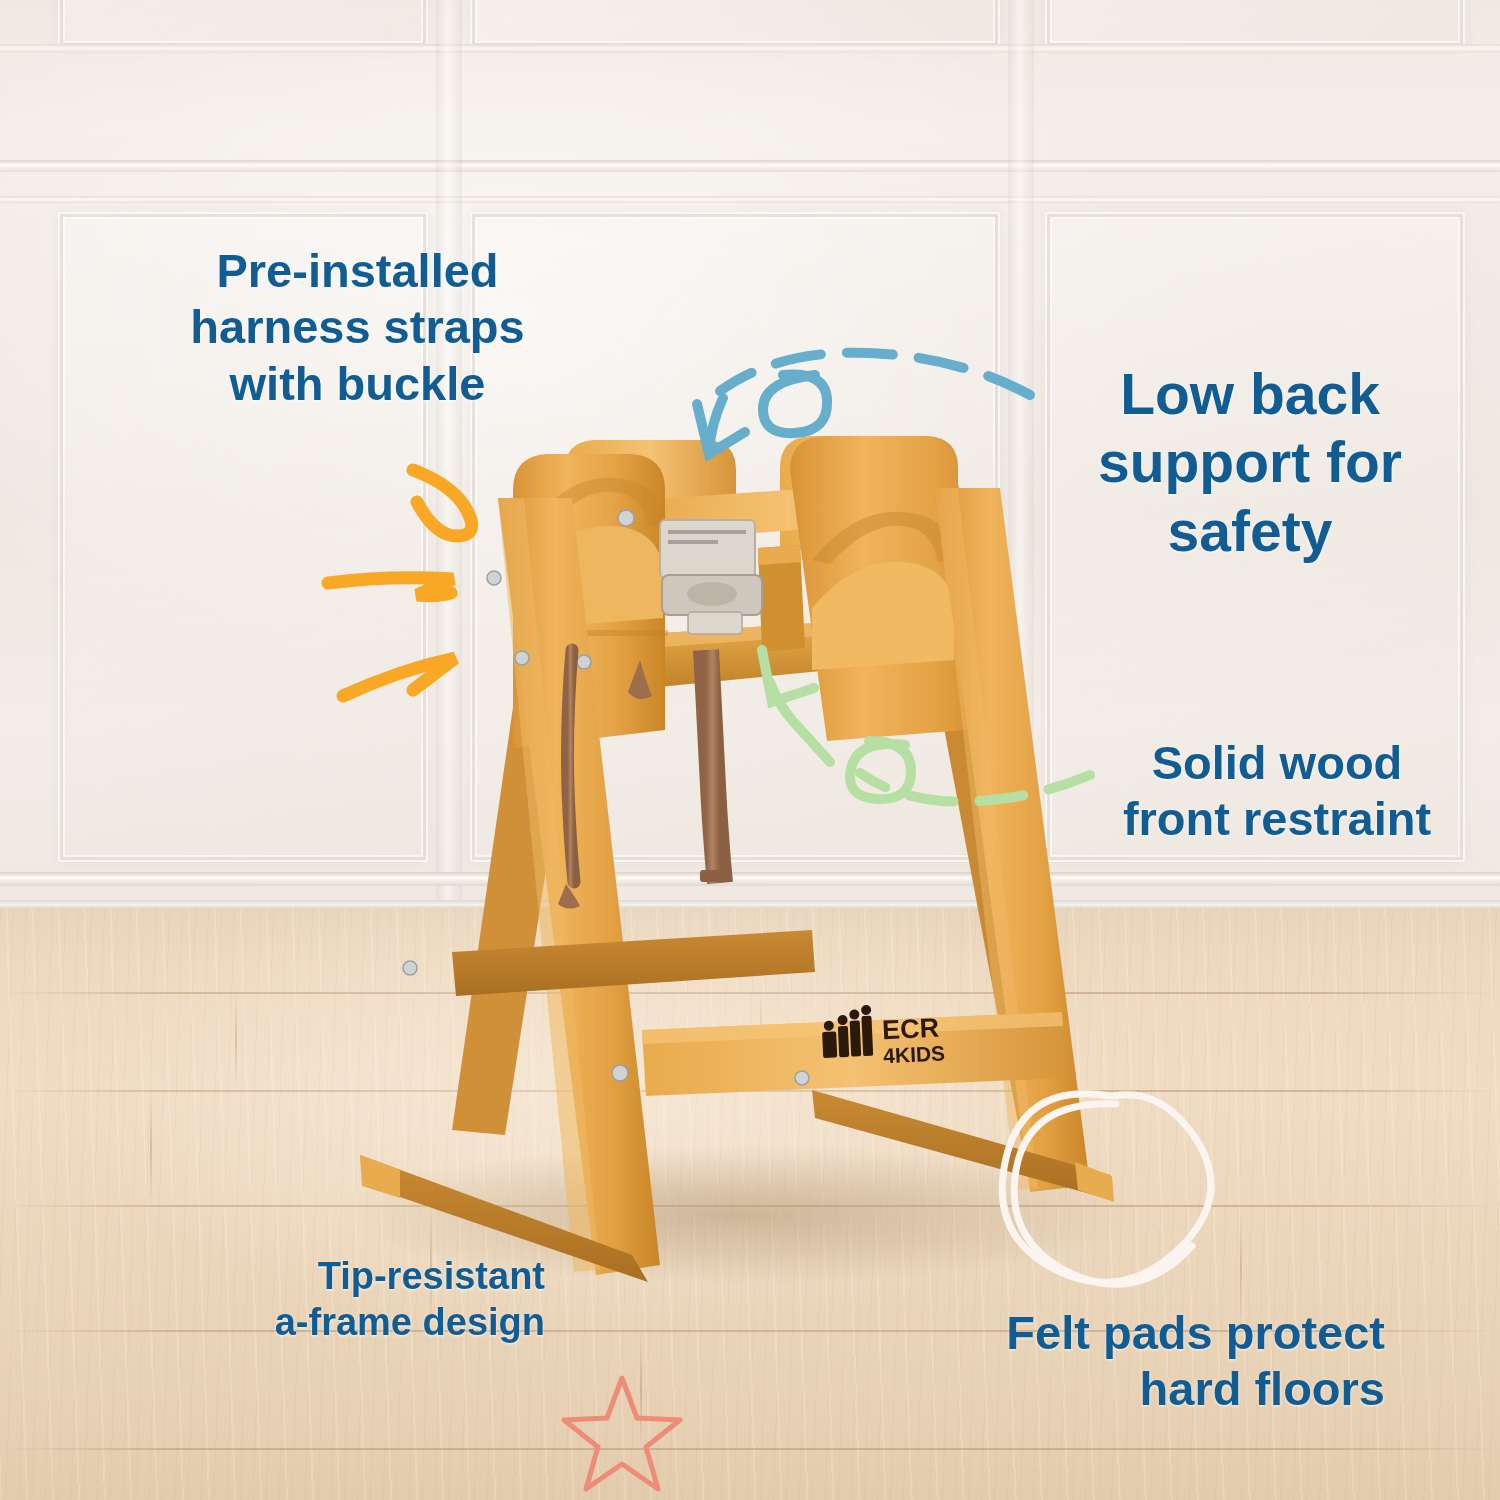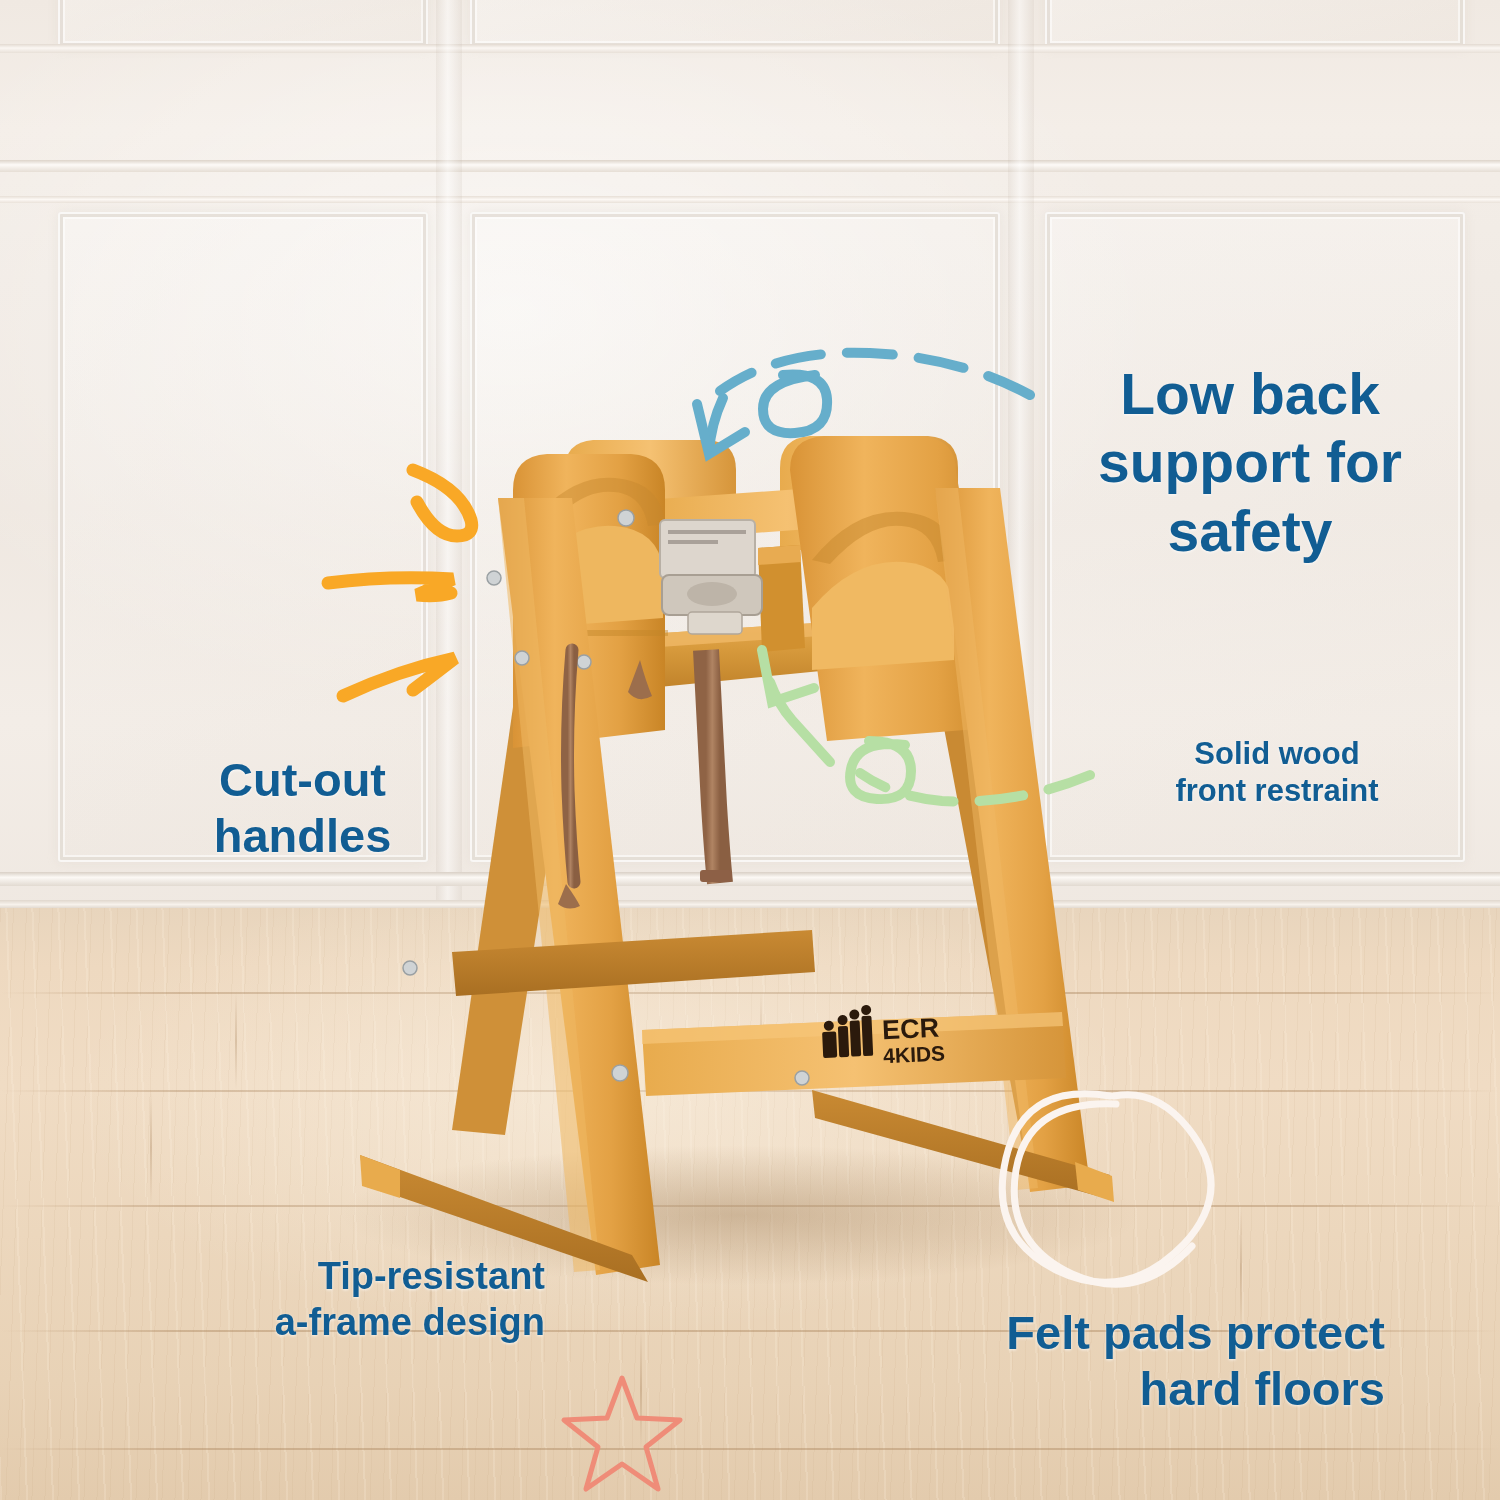--- a/index.html
+++ b/index.html
@@ -84,21 +84,21 @@
     font-family:"Liberation Sans", sans-serif;
     font-weight:600;
     color:#115d93;
     line-height:1.20;
     text-shadow:0 1px 3px rgba(255,255,255,.75);
     white-space:pre-line;
   }
   .c-harness{left:130px;  top:243px;  width:455px; font-size:47px; text-align:center;}
   .c-lowback{left:1040px; top:360px;  width:420px; font-size:57px; text-align:center;}
   .c-cutout {left:115px;  top:752px;  width:375px; font-size:47px; text-align:center;}
-  .c-solid  {left:1072px; top:735px;  width:410px; font-size:31px; text-align:center;}
+  .c-solid  {left:1072px; top:735px;  width:410px; font-size:47px; text-align:center;}
   .c-tip    {left:95px;   top:1254px; width:450px; font-size:38px; text-align:right;}
   .c-felt   {left:845px;  top:1305px; width:540px; font-size:47px; text-align:right;}
 
   
   .overlay{position:absolute;left:0;top:0;width:1500px;height:1500px;pointer-events:none;}
   .chair-svg{position:absolute;left:0;top:0;width:1500px;height:1500px;}
 </style>
 </head>
 <body>
 
@@ -284,27 +284,28 @@
     </g>
 
     <g stroke="#fbf4ef" fill="none" stroke-linecap="round" stroke-width="7">
       <path d="M1110,1096 q-86,-14 -104,62 q-18,78 50,112 q70,34 128,-26 q52,-56 4,-116 q-32,-40 -74,-32"></path>
       <path d="M1116,1104 q-88,-4 -100,66 q-12,72 56,104 q66,30 120,-28"></path>
     </g>
 
     <path d="M622,1378 l15,40 l43,2 l-34,27 l12,42 l-36,-25 l-36,25 l12,-42 l-34,-27 l43,-2 Z" fill="none" stroke="#ef8c78" stroke-width="5" stroke-linejoin="round"></path>
   </svg>
 
+  <div class="callout c-harness">Pre-installed
+harness straps
+with buckle</div>
 
   <div class="callout c-lowback">Low back
 support for
 safety</div>
 
-  <div class="callout c-cutout">Cut-out
-handles</div>
 
   <div class="callout c-solid">Solid wood
 front restraint</div>
 
   <div class="callout c-tip">Tip-resistant
 a-frame design</div>
 
   <div class="callout c-felt">Felt pads protect
 hard floors</div>
 

